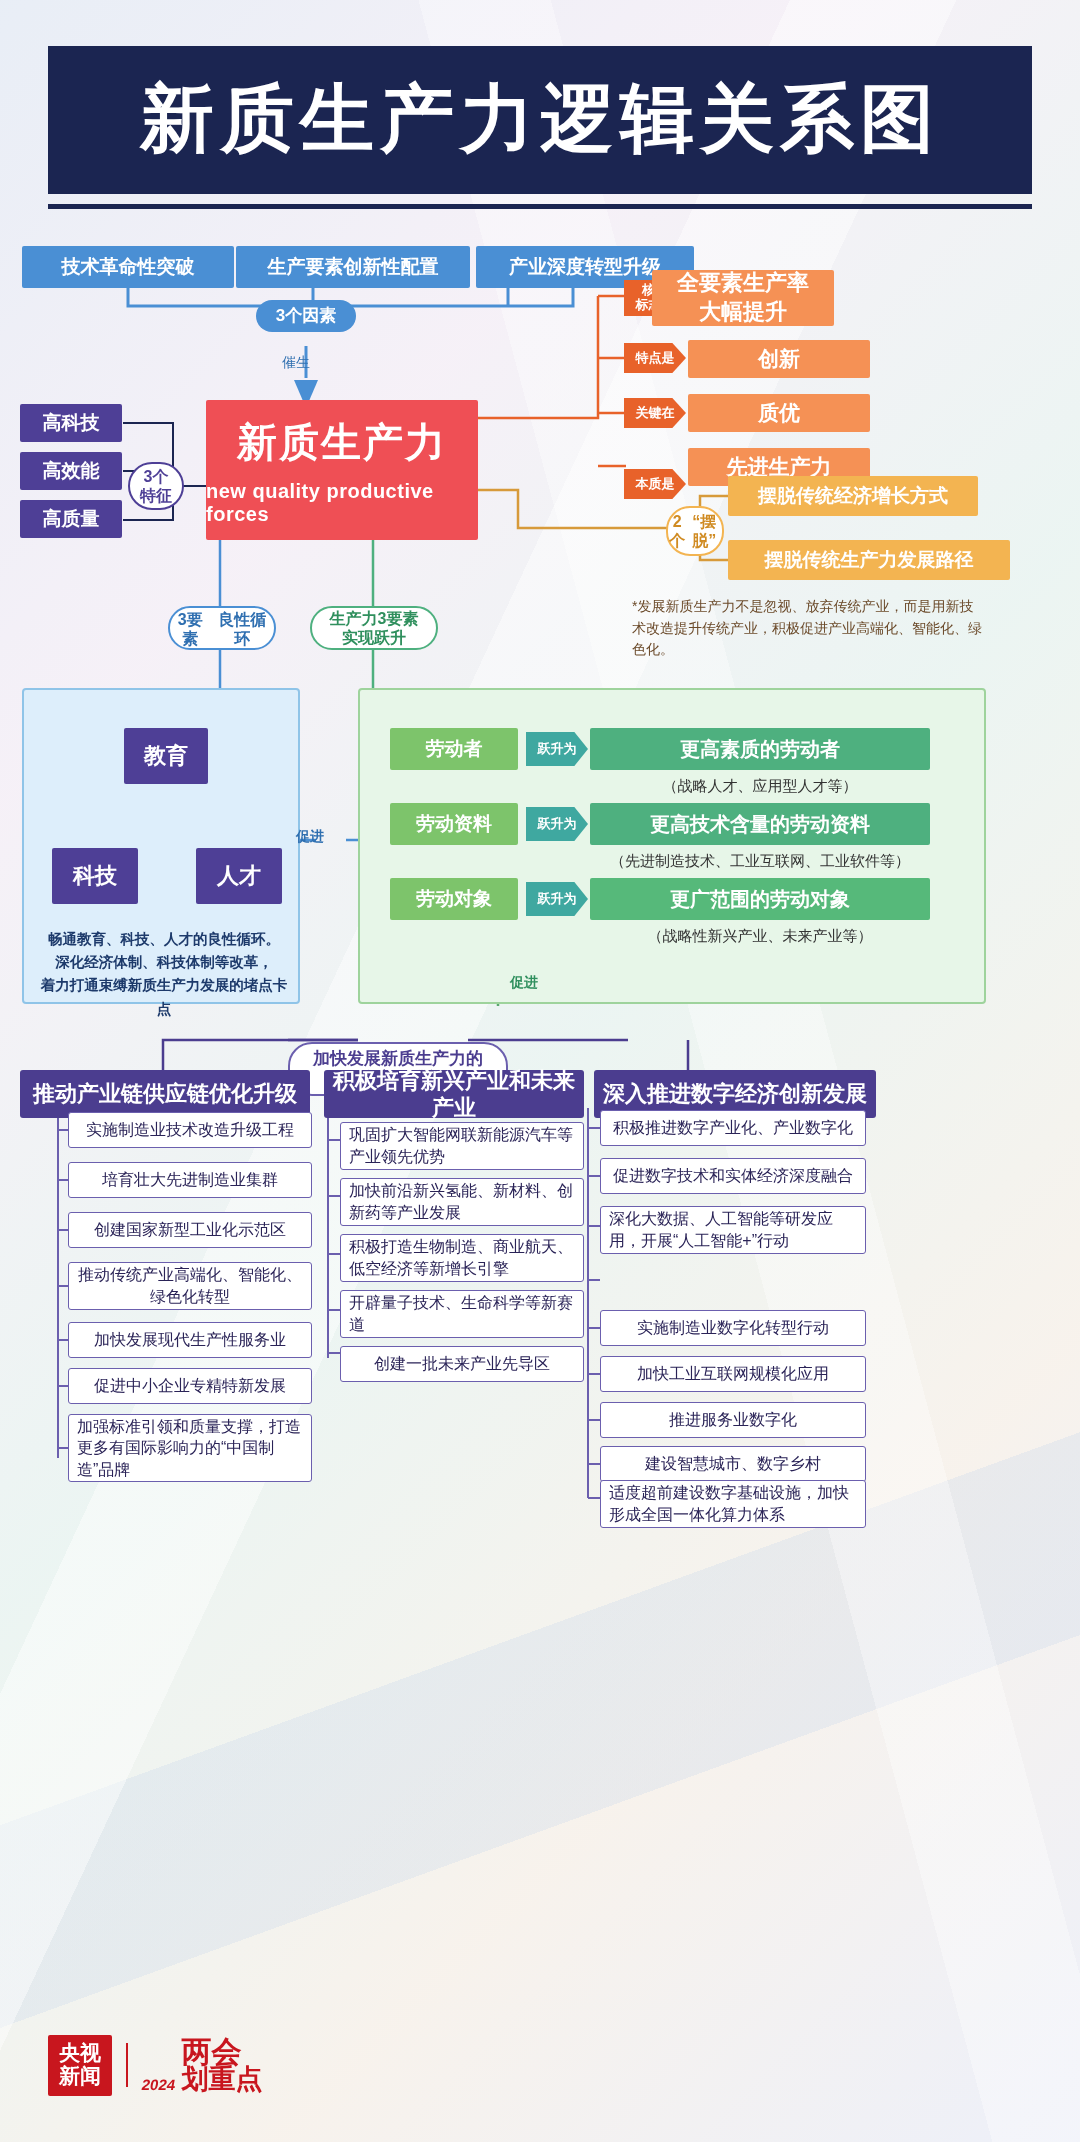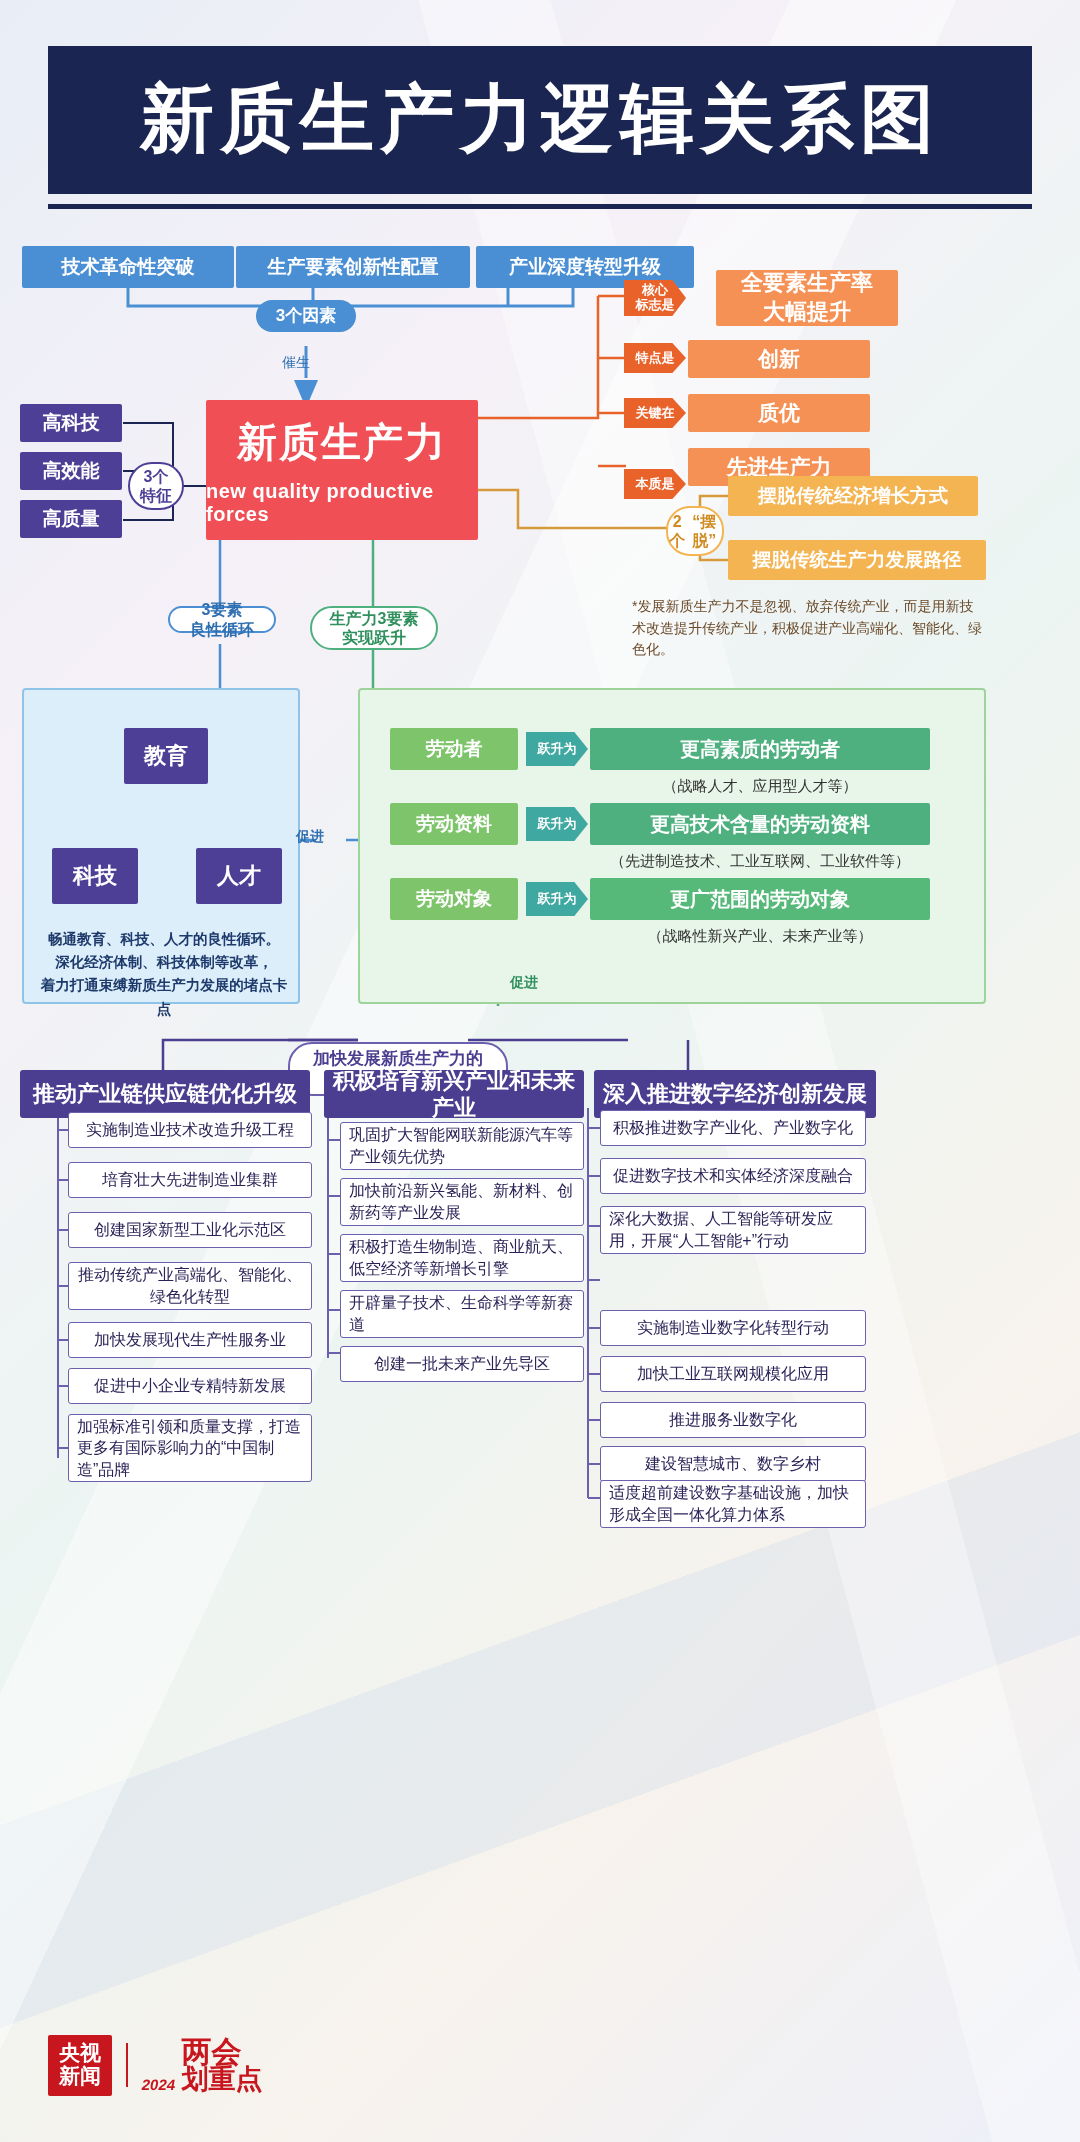--- a/index.html
+++ b/index.html
@@ -204,21 +204,21 @@
   </div>
   <div class="pill pill-wh-purple" style="left:100px;top:434px;width:56px;height:48px;flex-direction:column;">
     <span>3个</span>
     <span>特征</span>
   </div>
 
   <div class="chev chev-orange" style="left:596px;top:252px;width:62px;height:36px;flex-direction:column;">
     <span>核心</span>
     <span>标志是</span>
   </div>
-  <div class="box orange-lg" style="left:688px;top:242px;width:182px;height:56px;flex-direction:column;">
+  <div class="box orange-lg" style="left:624px;top:242px;width:182px;height:56px;flex-direction:column;">
     <span>全要素生产率</span>
     <span>大幅提升</span>
   </div>
 
   <div class="chev chev-orange" style="left:596px;top:315px;width:62px;height:30px;">
     <span>特点是</span>
   </div>
   <div class="box orange" style="left:660px;top:312px;width:182px;height:38px;">
     <span>创新</span>
   </div>
@@ -237,26 +237,26 @@
     <span>先进生产力</span>
   </div>
 
   <div class="pill pill-wh-amber" style="left:638px;top:478px;width:58px;height:50px;">
     <span>2个</span>
     <span>“摆脱”</span>
   </div>
   <div class="box amber" style="left:700px;top:448px;width:250px;height:40px;">
     <span>摆脱传统经济增长方式</span>
   </div>
-  <div class="box amber" style="left:700px;top:512px;width:258px;height:40px;">
+  <div class="box amber" style="left:700px;top:512px;width:282px;height:40px;">
     <span>摆脱传统生产力发展路径</span>
   </div>
   <div class="note" style="left:604px;top:568px;width:352px;">*发展新质生产力不是忽视、放弃传统产业，而是用新技术改造提升传统产业，积极促进产业高端化、智能化、绿色化。</div>
 
-  <div class="pill pill-wh-blue" style="left:140px;top:578px;width:108px;height:27px;flex-direction:column;">
+  <div class="pill pill-wh-blue" style="left:140px;top:578px;width:108px;height:44px;flex-direction:row;align-items:flex-end;">
     <span>3要素</span>
     <span>良性循环</span>
   </div>
   <div class="pill pill-wh-green" style="left:282px;top:578px;width:128px;height:44px;flex-direction:column;">
     <span>生产力3要素</span>
     <span>实现跃升</span>
   </div>
 
   <div class="panel panel-blue" style="left:-6px;top:660px;width:278px;height:316px;"></div>
   <div class="box purple-sm" style="left:96px;top:700px;width:84px;height:56px;font-size:22px;">

